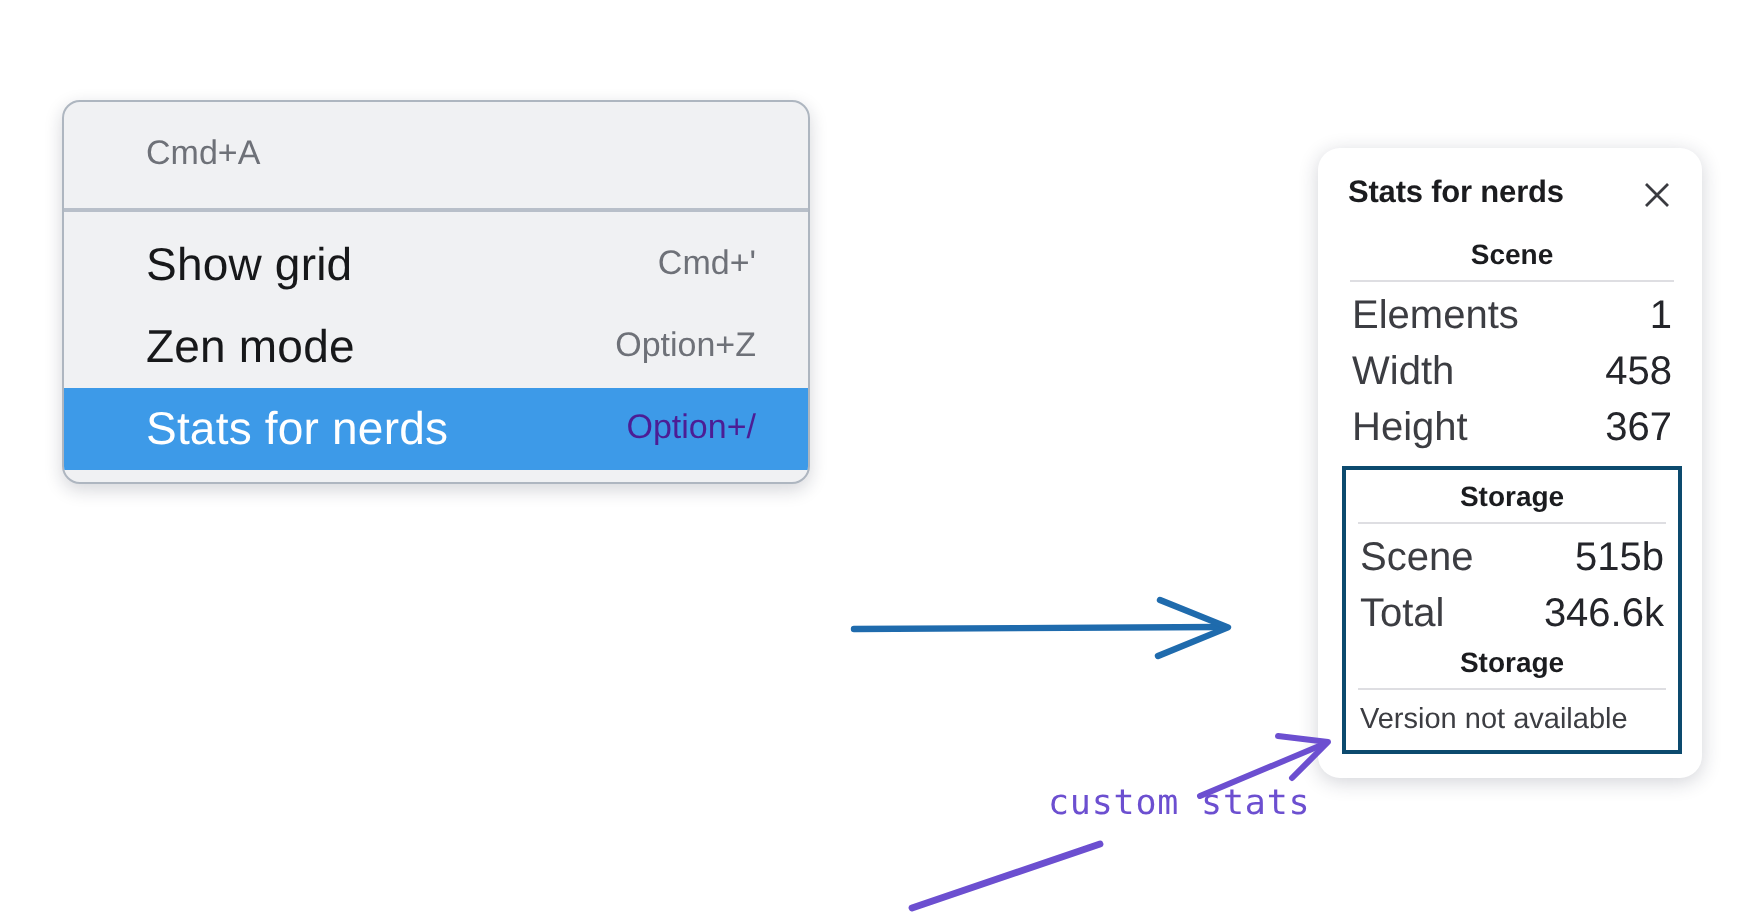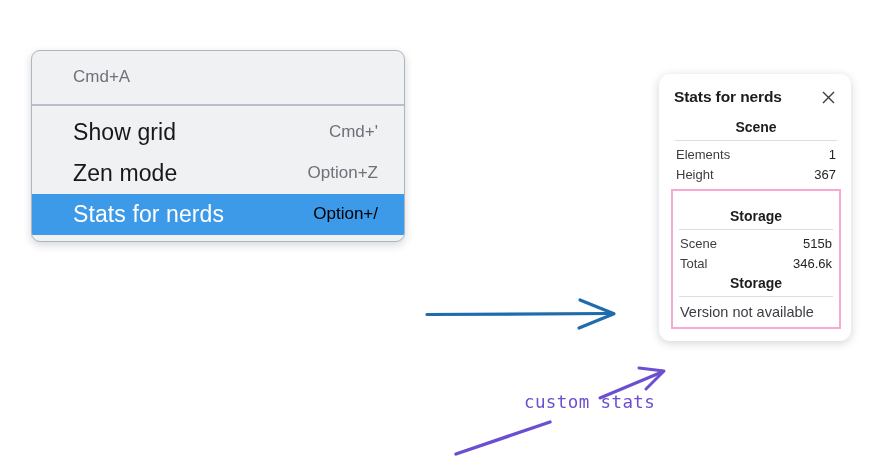--- a/index.html
+++ b/index.html
@@ -38,21 +38,21 @@
     letter-spacing:.1px;
     white-space:nowrap;
   }
   .menu-shortcut{
     font-size:17px;
     color:#6e7178;
     white-space:nowrap;
   }
   .menu-item.selected{background:#3d9ae8;}
   .menu-item.selected .menu-label{color:#ffffff;}
-  .menu-item.selected .menu-shortcut{color:#000000;}
+  .menu-item.selected .menu-shortcut{color:#4c1d95;}
 
   
   .stats-card{
     position:absolute;
     left:659px; top:74px;
     width:192px;
     background:#ffffff;
     border-radius:11px;
     box-shadow:0 2px 10px rgba(30,35,60,.20);
     padding:12px 10px 12px 12px;
@@ -72,31 +72,31 @@
   }
   .close-icon svg{display:block;}
 
   .sect-title{
     text-align:center;font-size:14px;font-weight:bold;color:#1b1c1f;
     padding:2px 0 4px;
   }
   .rule{height:1px;background:#dedee2;margin:1px 2px 3px;}
   .stat-row{
     display:flex;align-items:flex-start;justify-content:space-between;
-    font-size:13px;color:#3c3d42;
+    font-size:20px;color:#3c3d42;
     padding:2.5px 3px;
   }
   .stat-row .v{color:#24252a;}
   .stat-note{font-size:14.5px;color:#3c3d42;padding:4px 3px 2px;}
 
   .scene-block{padding:0 2px;}
   .boxed{
-    border:2px solid #f9a8d4;
+    border:2px solid #0c4a6e;
     margin:5px 0 0;
-    padding:15px 4px 5px;
+    padding:3px 4px 5px;
   }
 
   
   .anno{position:absolute;pointer-events:none;}
   .anno svg{display:block;overflow:visible;}
   .hand-text{
     position:absolute;
     left:524px; top:392px;
     color:#6c4fd0;
     font-size:17.5px;
@@ -145,20 +145,24 @@
         </svg>
       </span>
     </div>
 
     <div class="scene-block">
       <div class="sect-title">Scene</div>
       <div class="rule"></div>
       <div class="stat-row">
         <span class="k">Elements</span>
         <span class="v">1</span>
+      </div>
+      <div class="stat-row">
+        <span class="k">Width</span>
+        <span class="v">458</span>
       </div>
       <div class="stat-row">
         <span class="k">Height</span>
         <span class="v">367</span>
       </div>
     </div>
 
     <div class="boxed">
       <div>
         <div class="sect-title">Storage</div>

